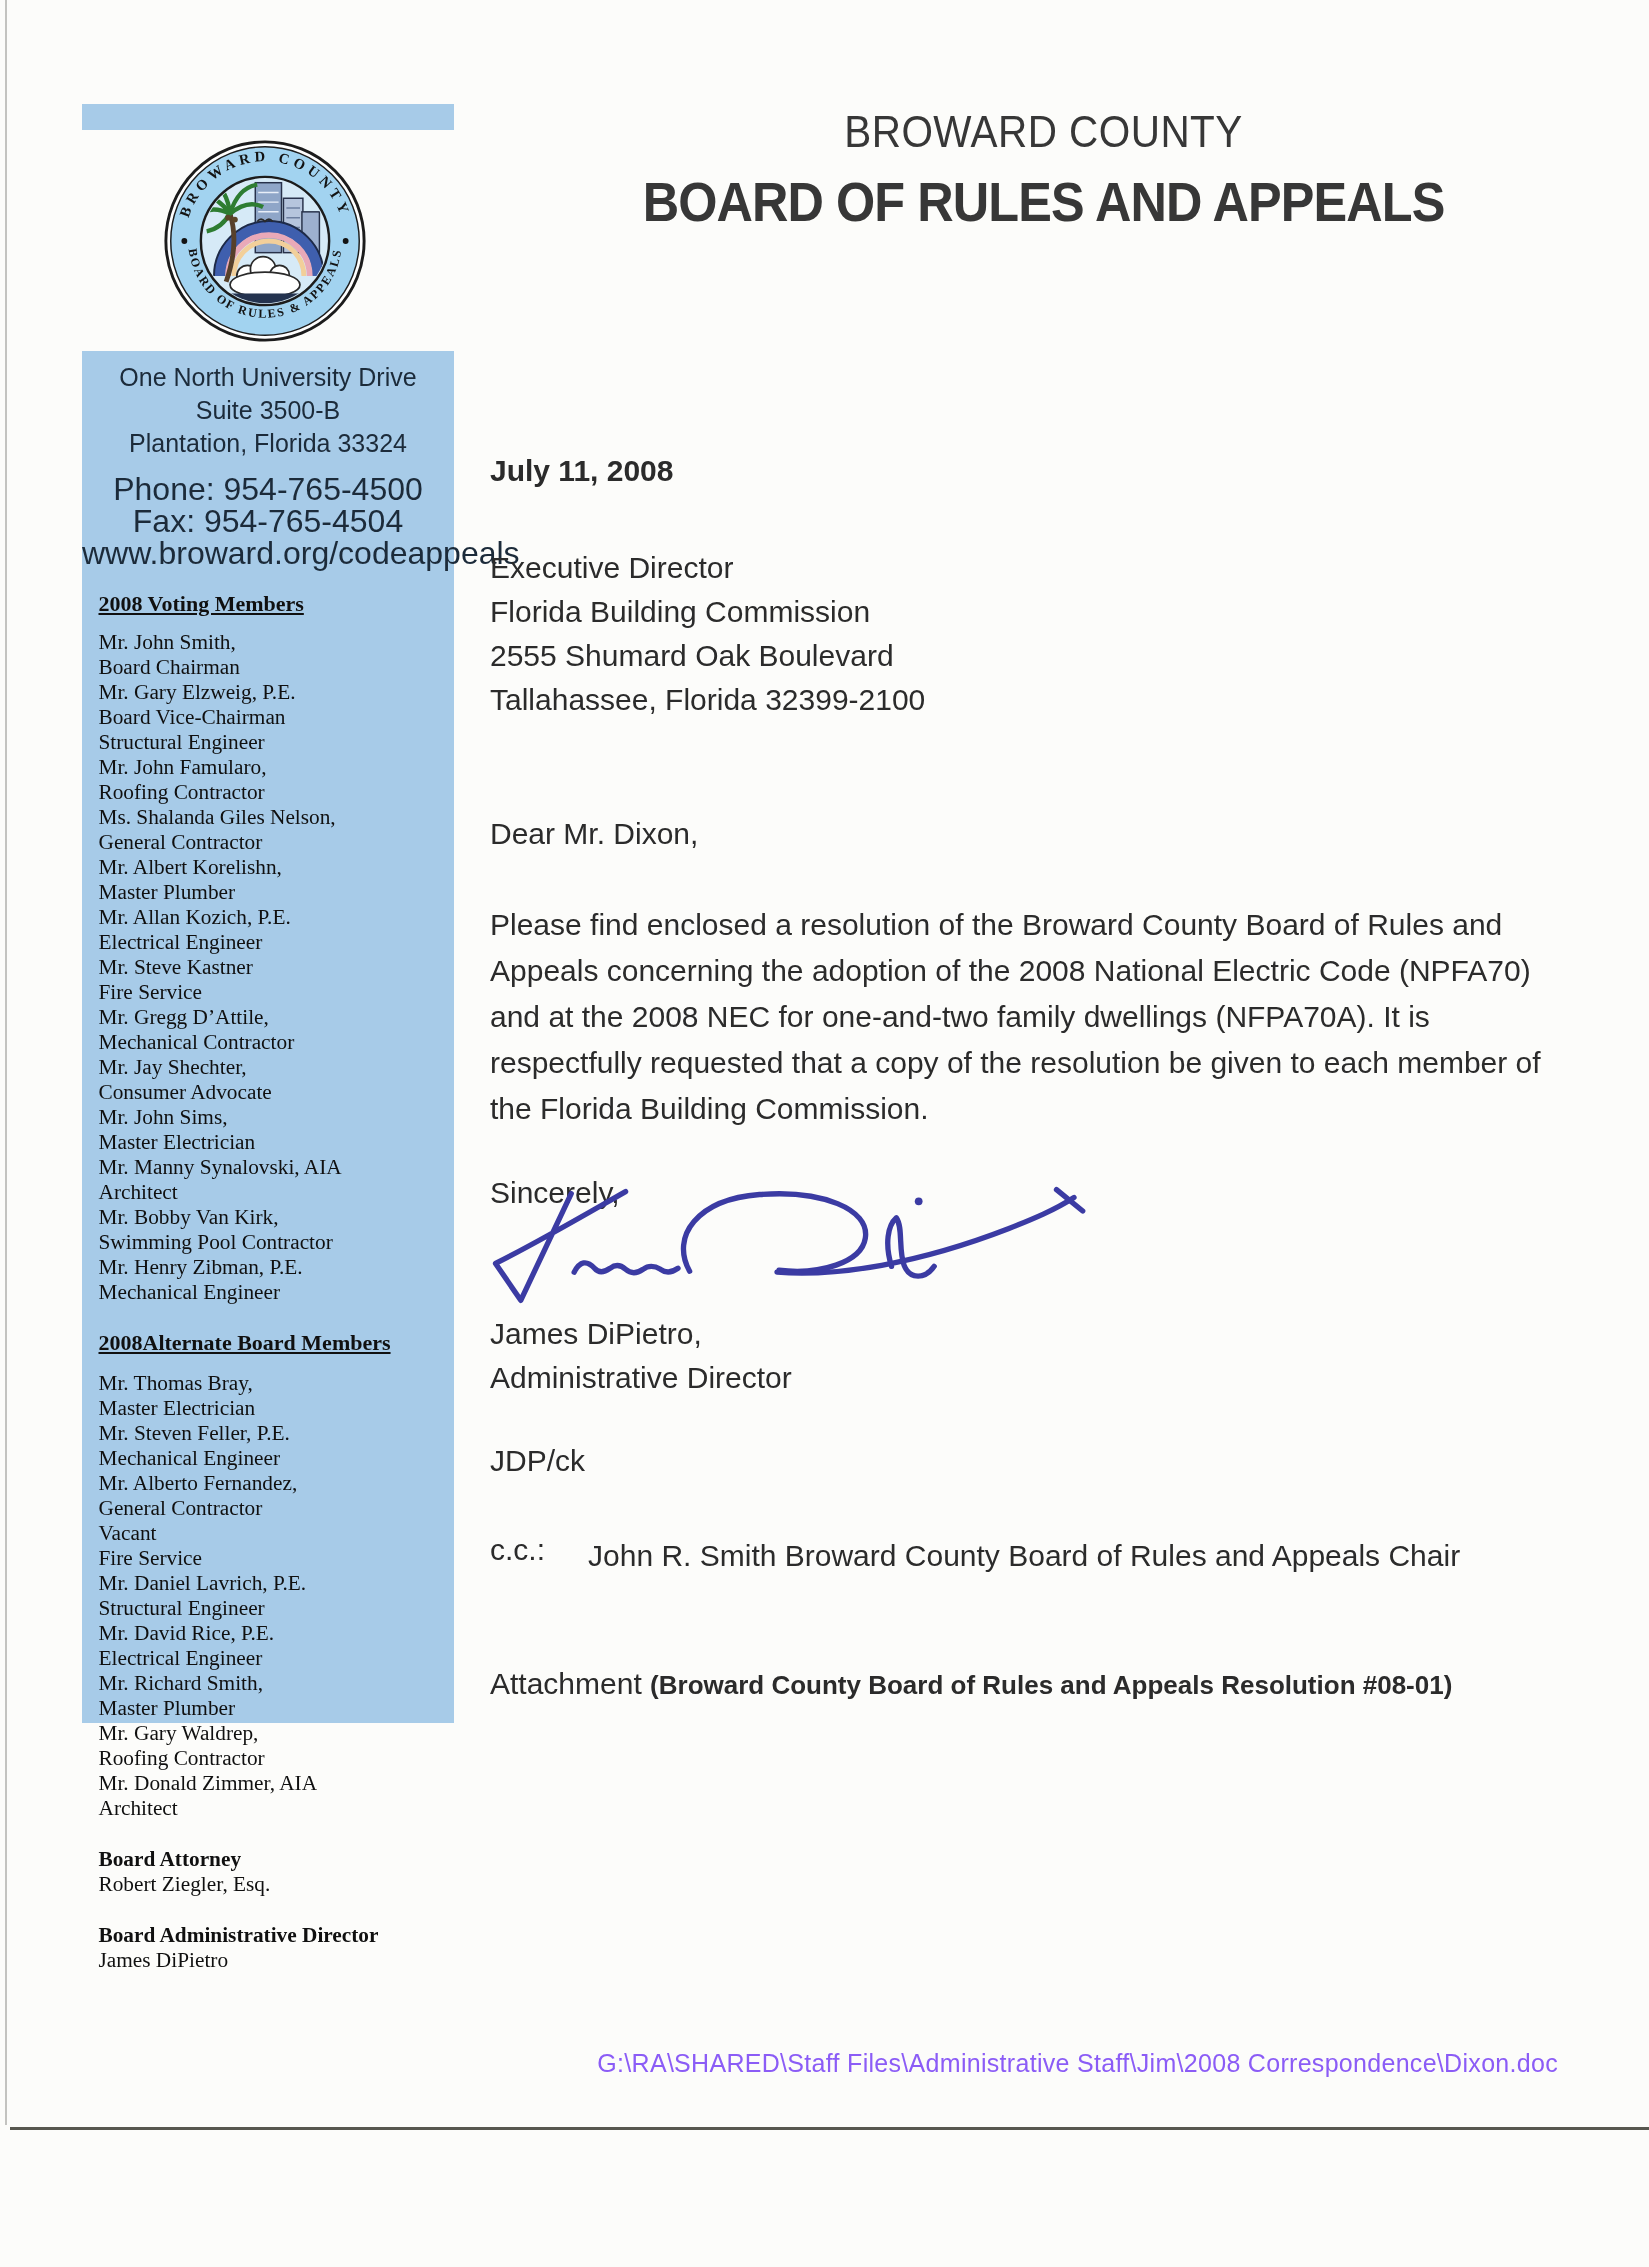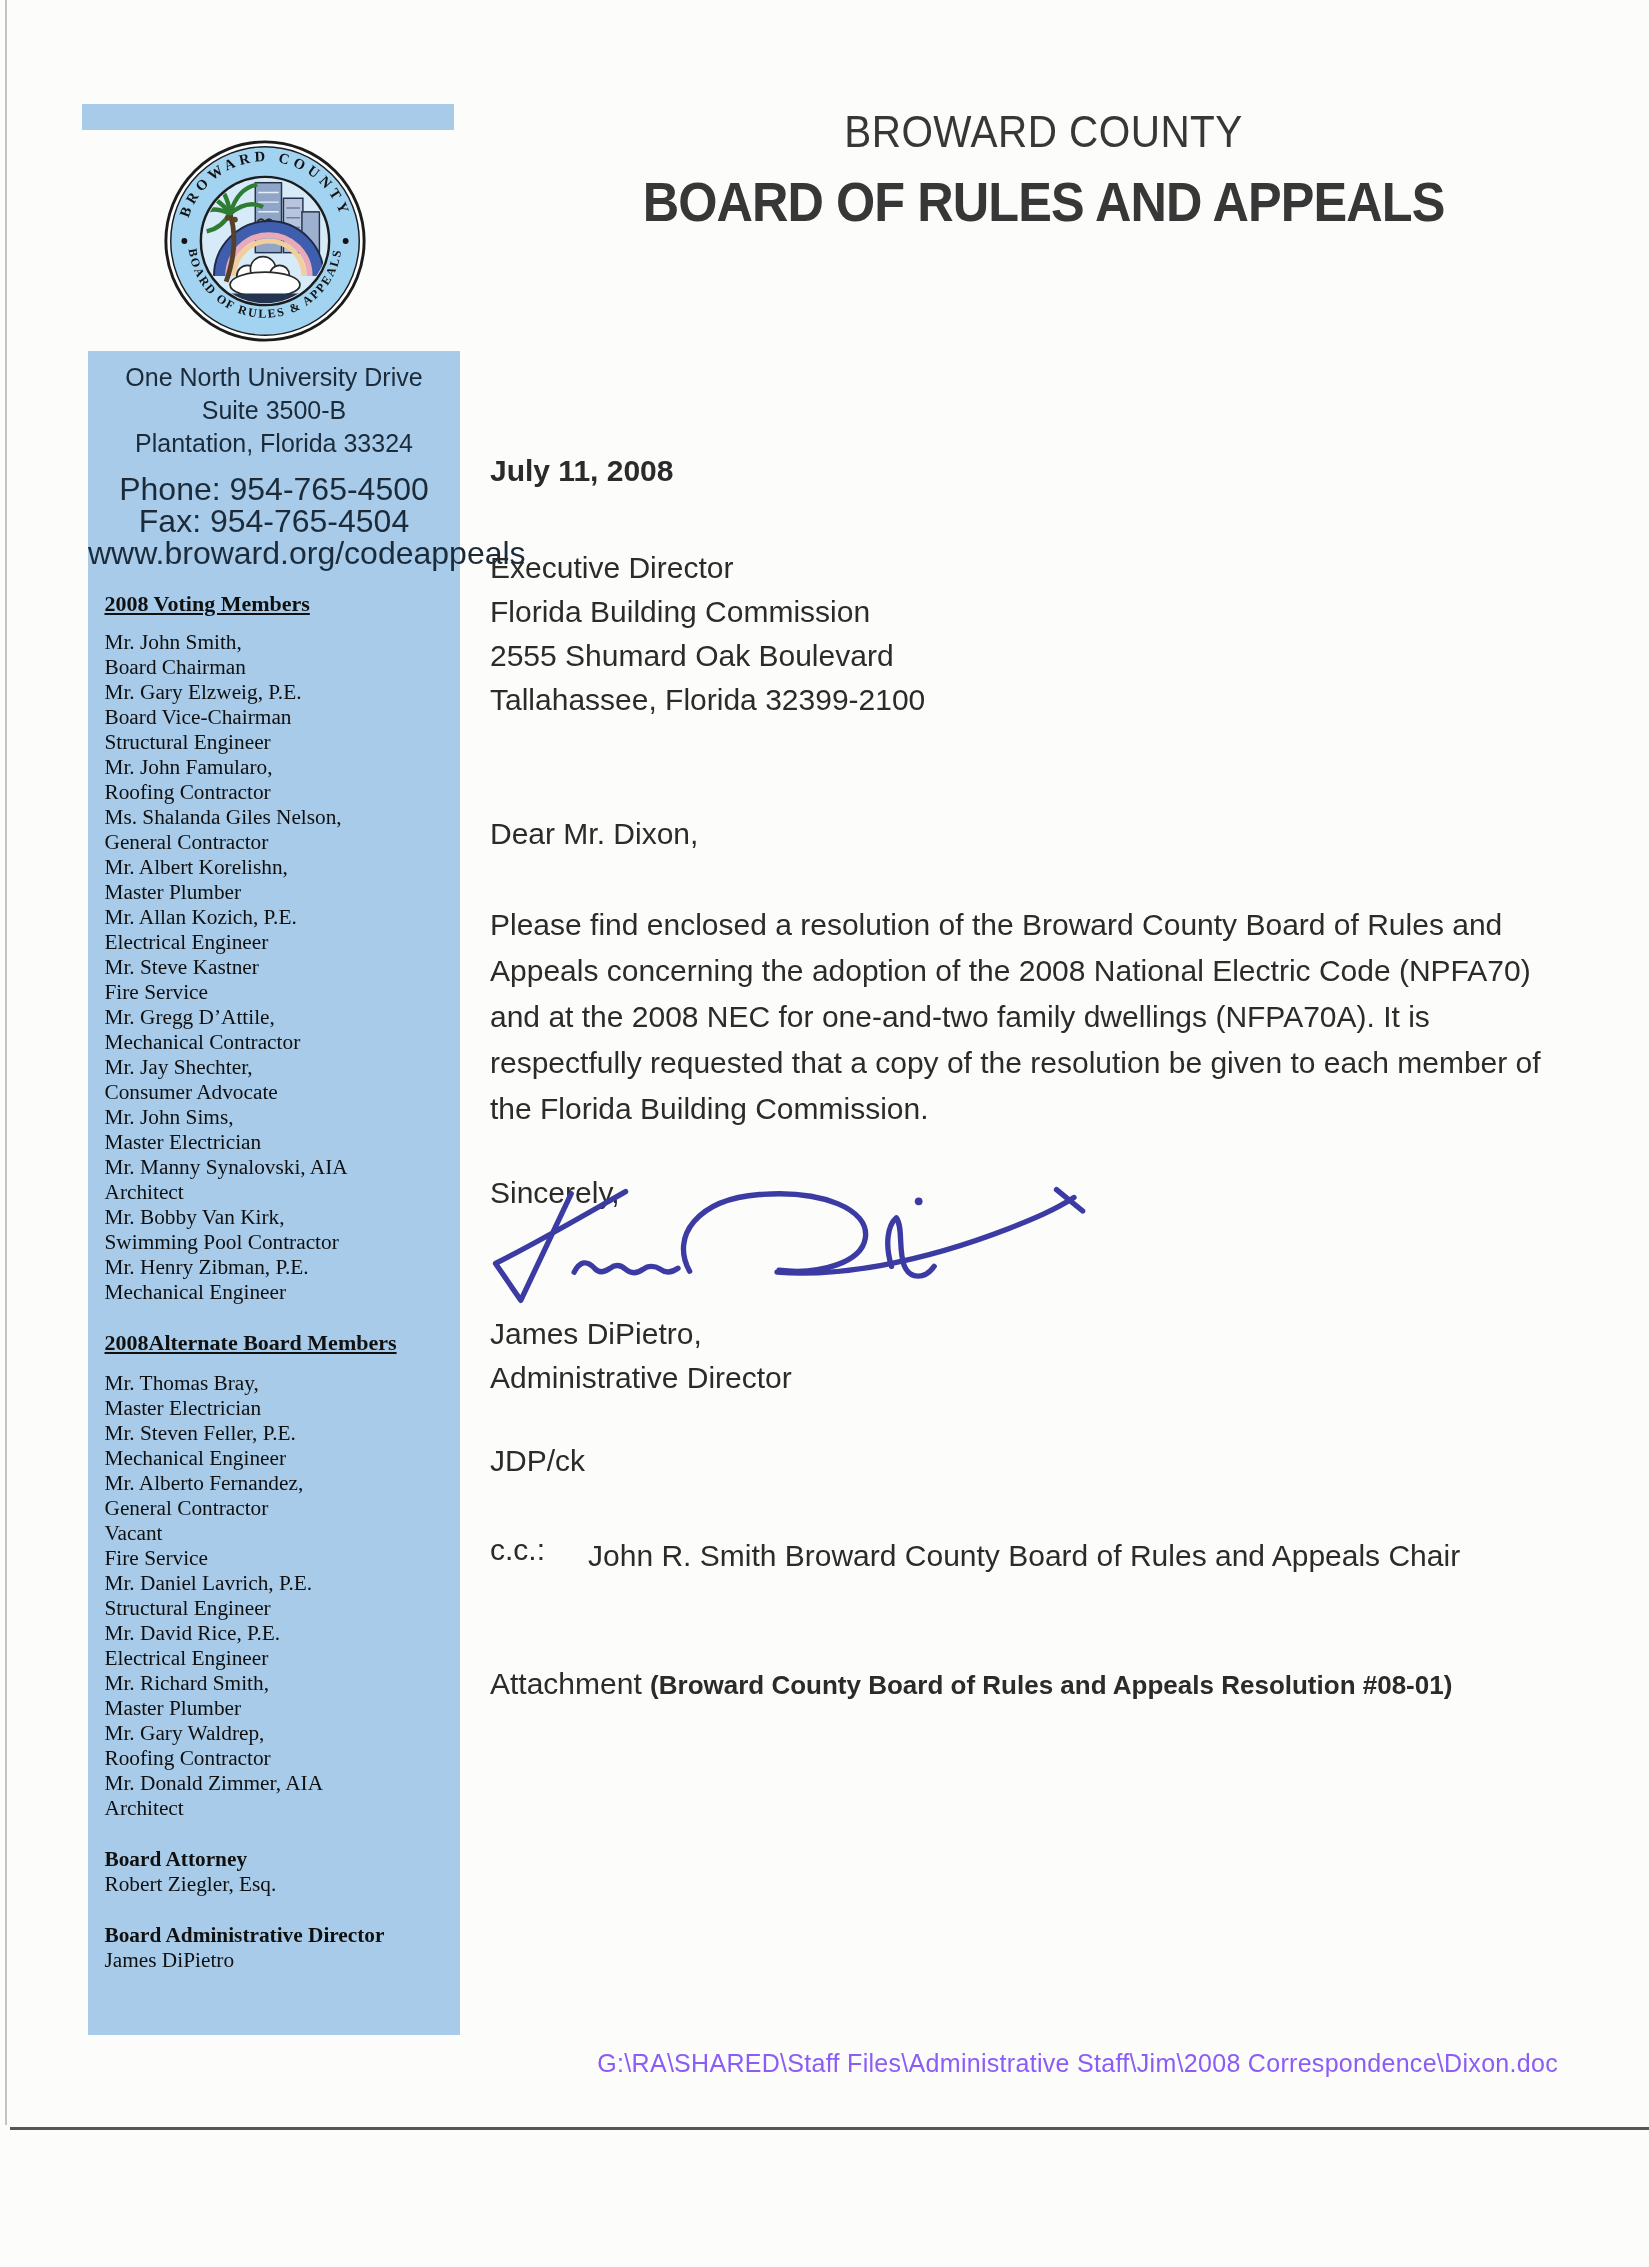--- a/index.html
+++ b/index.html
@@ -7,21 +7,21 @@
         font-family:"Liberation Sans",sans-serif;overflow:hidden;color:#2b2b2b;}
   .abs{position:absolute;}
 
   
   .edge-left{left:4.9px;top:0;width:1.9px;height:2125px;background:#c3c3c0;}
   .edge-bottom{left:9.7px;top:2127px;width:1640px;height:2.9px;background:#57574f;}
 
   
   .topbar{left:82px;top:104px;width:372px;height:26px;background:#a7cbe8;}
   .seal{left:162px;top:138px;}
-  .sidebar{left:88px;top:351px;width:372px;height:1684px;background:#a7cbe8;
+  .sidebar{left:82px;top:351px;width:372px;height:1372px;background:#a7cbe8;
            box-sizing:border-box;padding-top:9.7px;}
   .addr{ text-align:center;font-size:25px;line-height:33px;color:#1c2b3a;}
   .contact{margin-top:13.6px;text-align:center;font-size:32px;line-height:32px;color:#1c2b3a;}
   .serif{font-family:"Liberation Serif",serif;color:#101010;}
   .list-header{margin:21.3px 0 0 16.5px;font-size:22px;font-weight:bold;text-decoration:underline;}
   .member-list{margin:13.6px 0 0 16.5px;font-size:21.3px;line-height:25px;}
   .alt-header{margin-top:25px;}
   .alt-list{margin-top:15px;}
   .sb-block{margin:26px 0 0 16.5px;font-size:21.3px;line-height:25px;}
   .sb-block .bold{font-weight:bold;}

